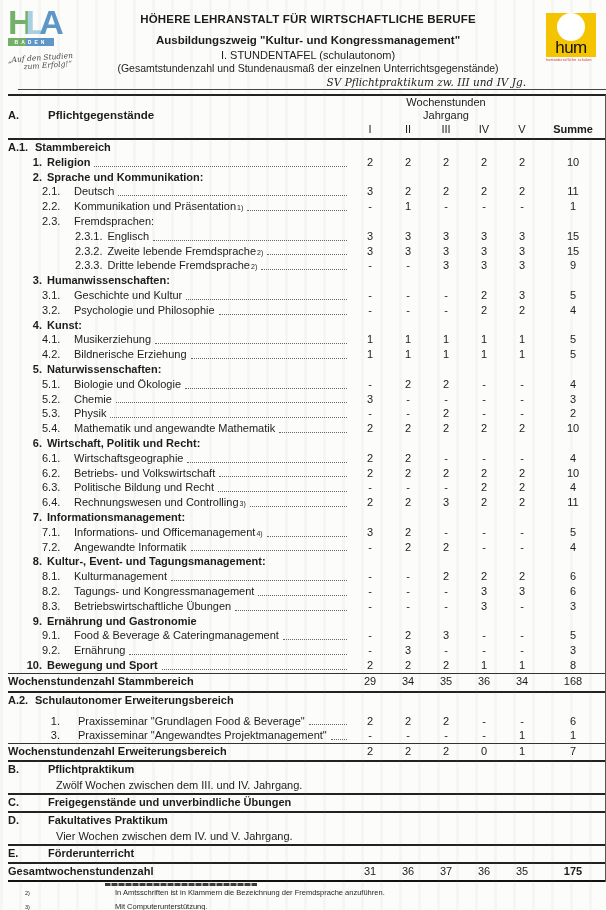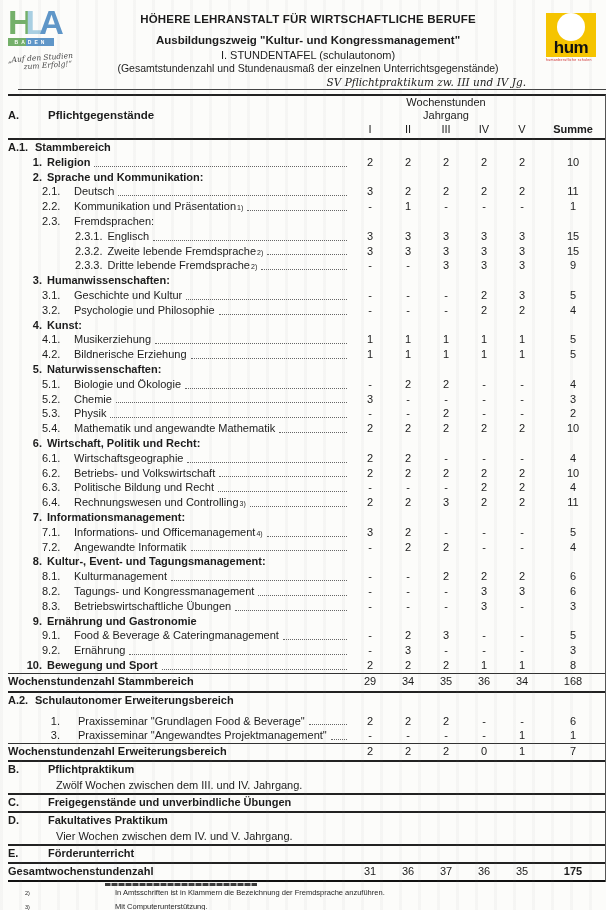--- a/index.html
+++ b/index.html
@@ -25,21 +25,21 @@
   .hla-slogan .l2{display:block;text-align:right;padding-right:6px}
   .titles{flex:1;text-align:center;padding-top:6px}
   .t1{font-size:11.5px;font-weight:bold;letter-spacing:.2px}
   .t2{font-size:11.5px;font-weight:bold;margin-top:9px}
   .t3{font-size:11px;margin-top:3px}
   .t4{font-size:10.5px;margin-top:1px}
   .sv{font-size:10.5px;font-style:italic;font-family:"DejaVu Serif",serif;text-align:right;margin:2px 20px 0 0;color:#222}
   .hum{width:56px;flex-shrink:0;padding-top:3px}
   .hum-box{width:50px;height:44px;background:#f5c400;position:relative;text-align:center}
   .hum-circle{width:28px;height:28px;background:#fff;border-radius:50%;margin:3px auto 0}
-  .hum-word{font-size:17px;font-weight:bold;line-height:13px;letter-spacing:-.5px;color:#111}
+  .hum-word{font-size:17px;font-weight:normal;line-height:13px;letter-spacing:-.5px;color:#111}
   .hum-sub{font-size:3.5px;color:#c22;letter-spacing:.3px;margin-top:1px;white-space:nowrap;overflow:hidden;width:50px}
   
   .hairline{height:1px;background:#444;margin:1px 0 4px 18px}
   .frame{margin-left:8px;border-top:2px solid #222;border-right:1px solid #555}
   .lab{flex:1;display:flex;align-items:baseline;min-width:0;white-space:nowrap;overflow:hidden}
   .vals{display:flex;width:254px;flex-shrink:0}
   .vc{width:38px;text-align:center}
   .vc.sum{width:64px;font-size:11px}
   .thead .r1,.thead .r2{display:flex;font-size:11px;height:13px;line-height:13px}
   .thead .r3{display:flex;font-size:11px;height:16px;line-height:15px;border-bottom:2px solid #222}

